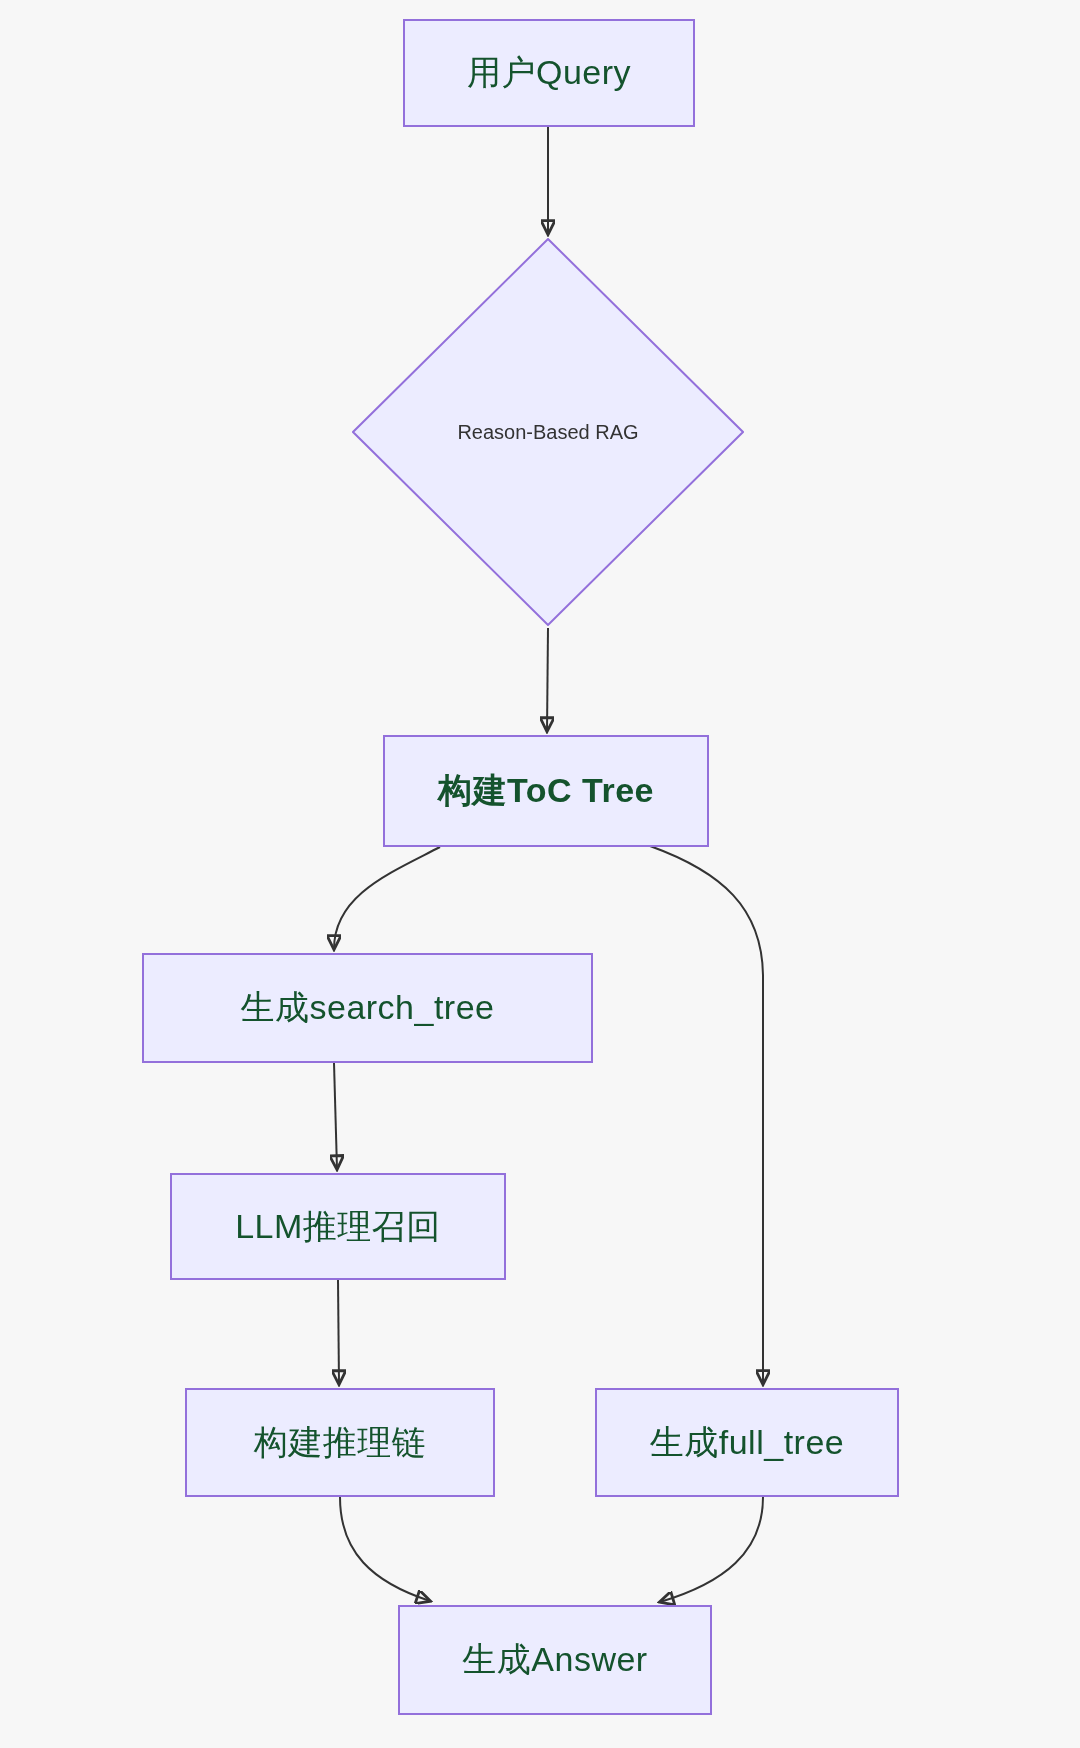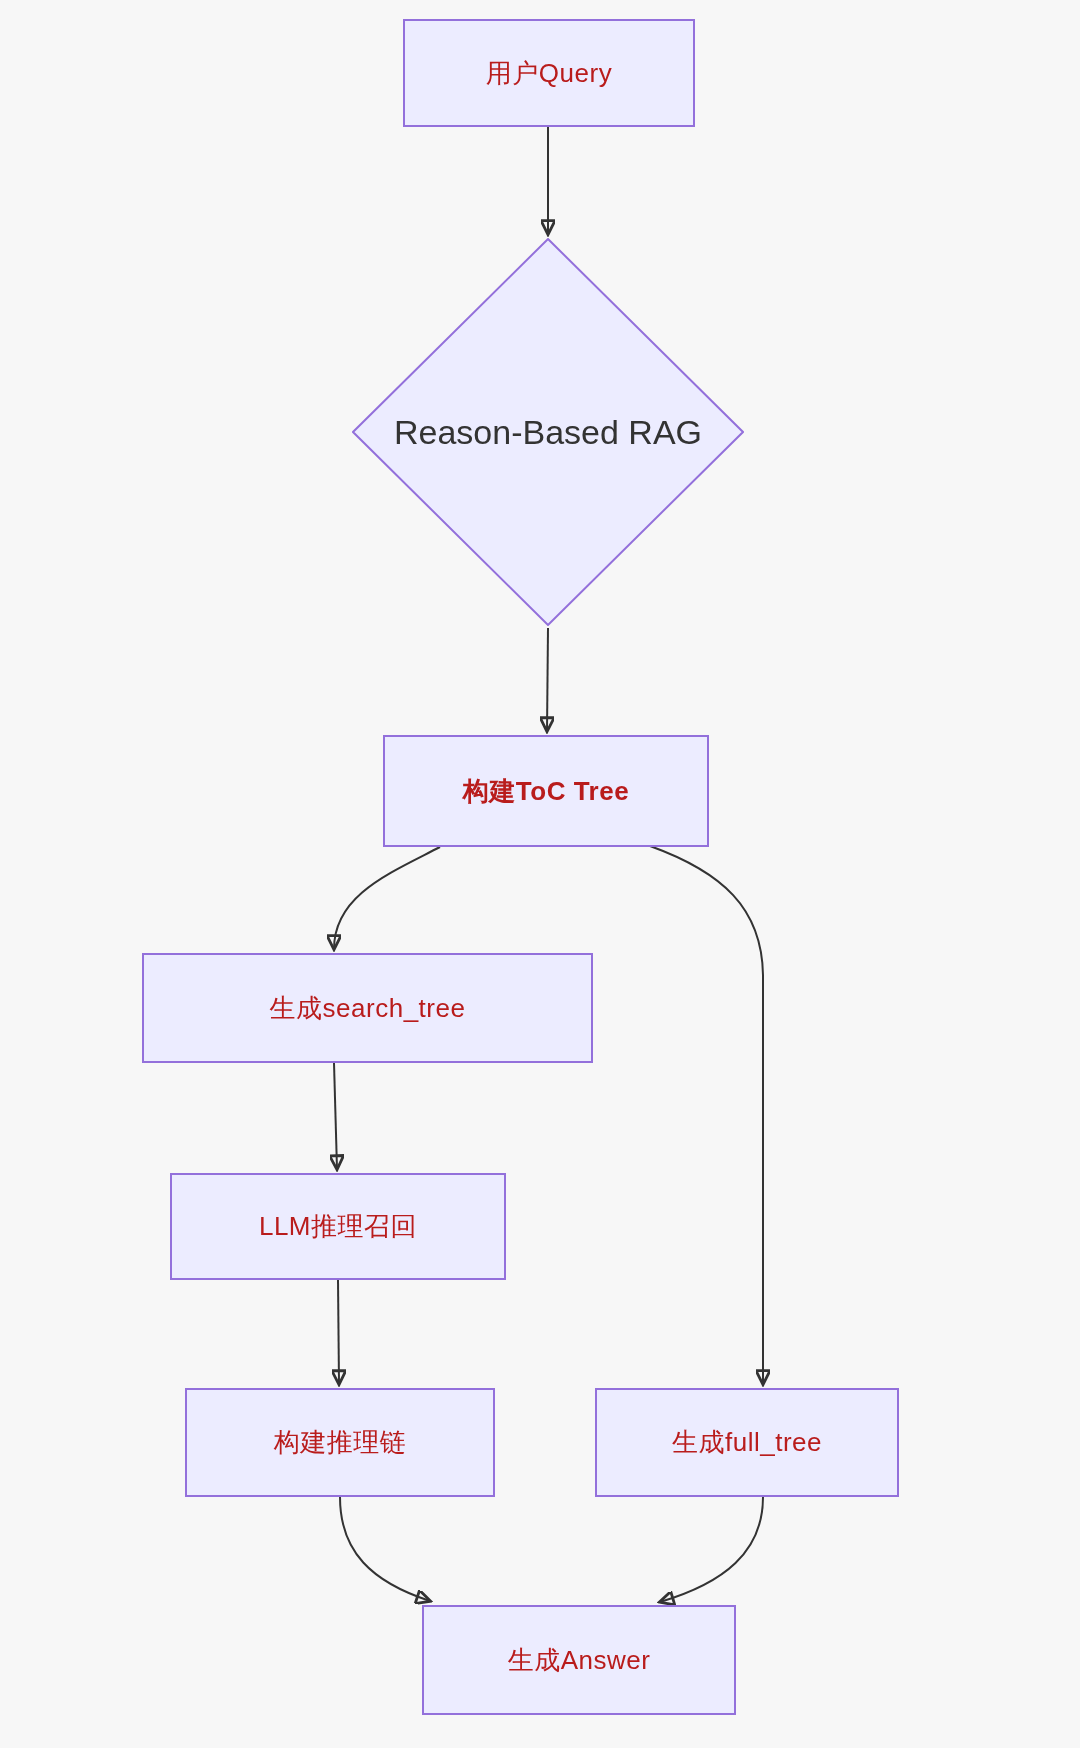--- a/index.html
+++ b/index.html
@@ -30,54 +30,54 @@
   }
   .node {
     position: absolute;
     z-index: 2;
     background: #ececff;
     border: 2px solid #9370db;
     box-sizing: border-box;
     display: flex;
     align-items: center;
     justify-content: center;
-    color: #b91c1c;
-    font-size: 26px;
+    color: #14532d;
+    font-size: 34px;
     font-weight: 500;
     text-align: center;
     letter-spacing: 0.5px;
   }
   .node .label { pointer-events: none; }
 
   
   .n-user-query   { left: 403px; top: 19px;   width: 292px; height: 108px; }
   .n-toc-tree     { left: 383px; top: 735px;  width: 326px; height: 112px; font-weight: bold; }
   .n-search-tree  { left: 142px; top: 953px;  width: 451px; height: 110px; }
   .n-llm-recall   { left: 170px; top: 1173px; width: 336px; height: 107px; }
   .n-reason-chain { left: 185px; top: 1388px; width: 310px; height: 109px; }
   .n-full-tree    { left: 595px; top: 1388px; width: 304px; height: 109px; }
-  .n-answer       { left: 398px; top: 1605px; width: 314px; height: 110px; margin-left: 24px; }
+  .n-answer       { left: 398px; top: 1605px; width: 314px; height: 110px; }
 
   
   .n-diamond {
     position: absolute;
     z-index: 2;
     left: 352px; top: 238px;
     width: 392px; height: 388px;
   }
   .n-diamond svg { position: absolute; left: 0; top: 0; }
   .n-diamond .label {
     position: absolute;
     left: 0; top: 0;
     width: 100%; height: 100%;
     display: flex;
     align-items: center;
     justify-content: center;
     color: #333333;
-    font-size: 34px;
+    font-size: 20px;
     font-weight: 500;
   }
 </style>
 </head>
 <body>
 
 <div class="canvas">
 
   <svg class="edges-layer" width="1080" height="1748" viewBox="0 0 1080 1748" xmlns="http://www.w3.org/2000/svg">
     <defs>

